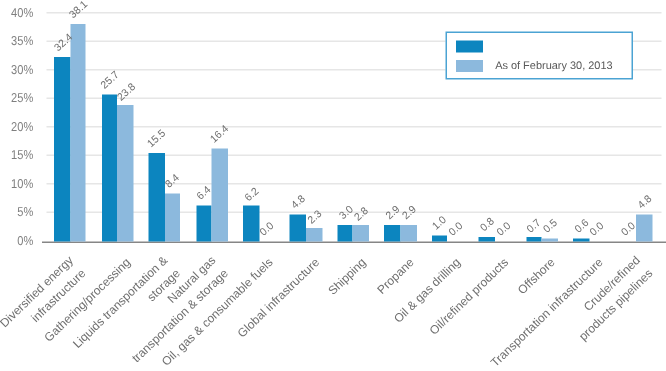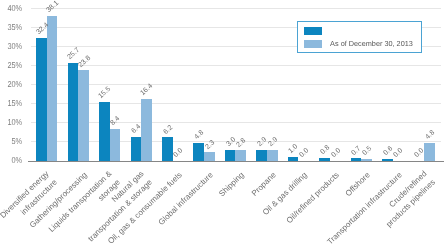--- a/index.html
+++ b/index.html
@@ -137,16 +137,16 @@
         <div>Crude/refined</div>
         <div>products pipelines</div>
       </div>
     </div>
   <div id="legend" style="left: 296.5px; top: 21.3px; width: 125px; height: 31.3px; padding: 2.5px 0px 0px 6.3px;">
       <div class="legrow">
         <div class="legswatch" style="background: rgb(12, 133, 191);"></div>
       </div>
       <div class="legrow">
         <div class="legswatch" style="background: rgb(140, 185, 221);"></div>
-        <div class="legtext">As of December 30, 2013</div>
+        <div class="legtext">As of February 30, 2013</div>
       </div>
     </div>
 </div>
 
 </body></html>

